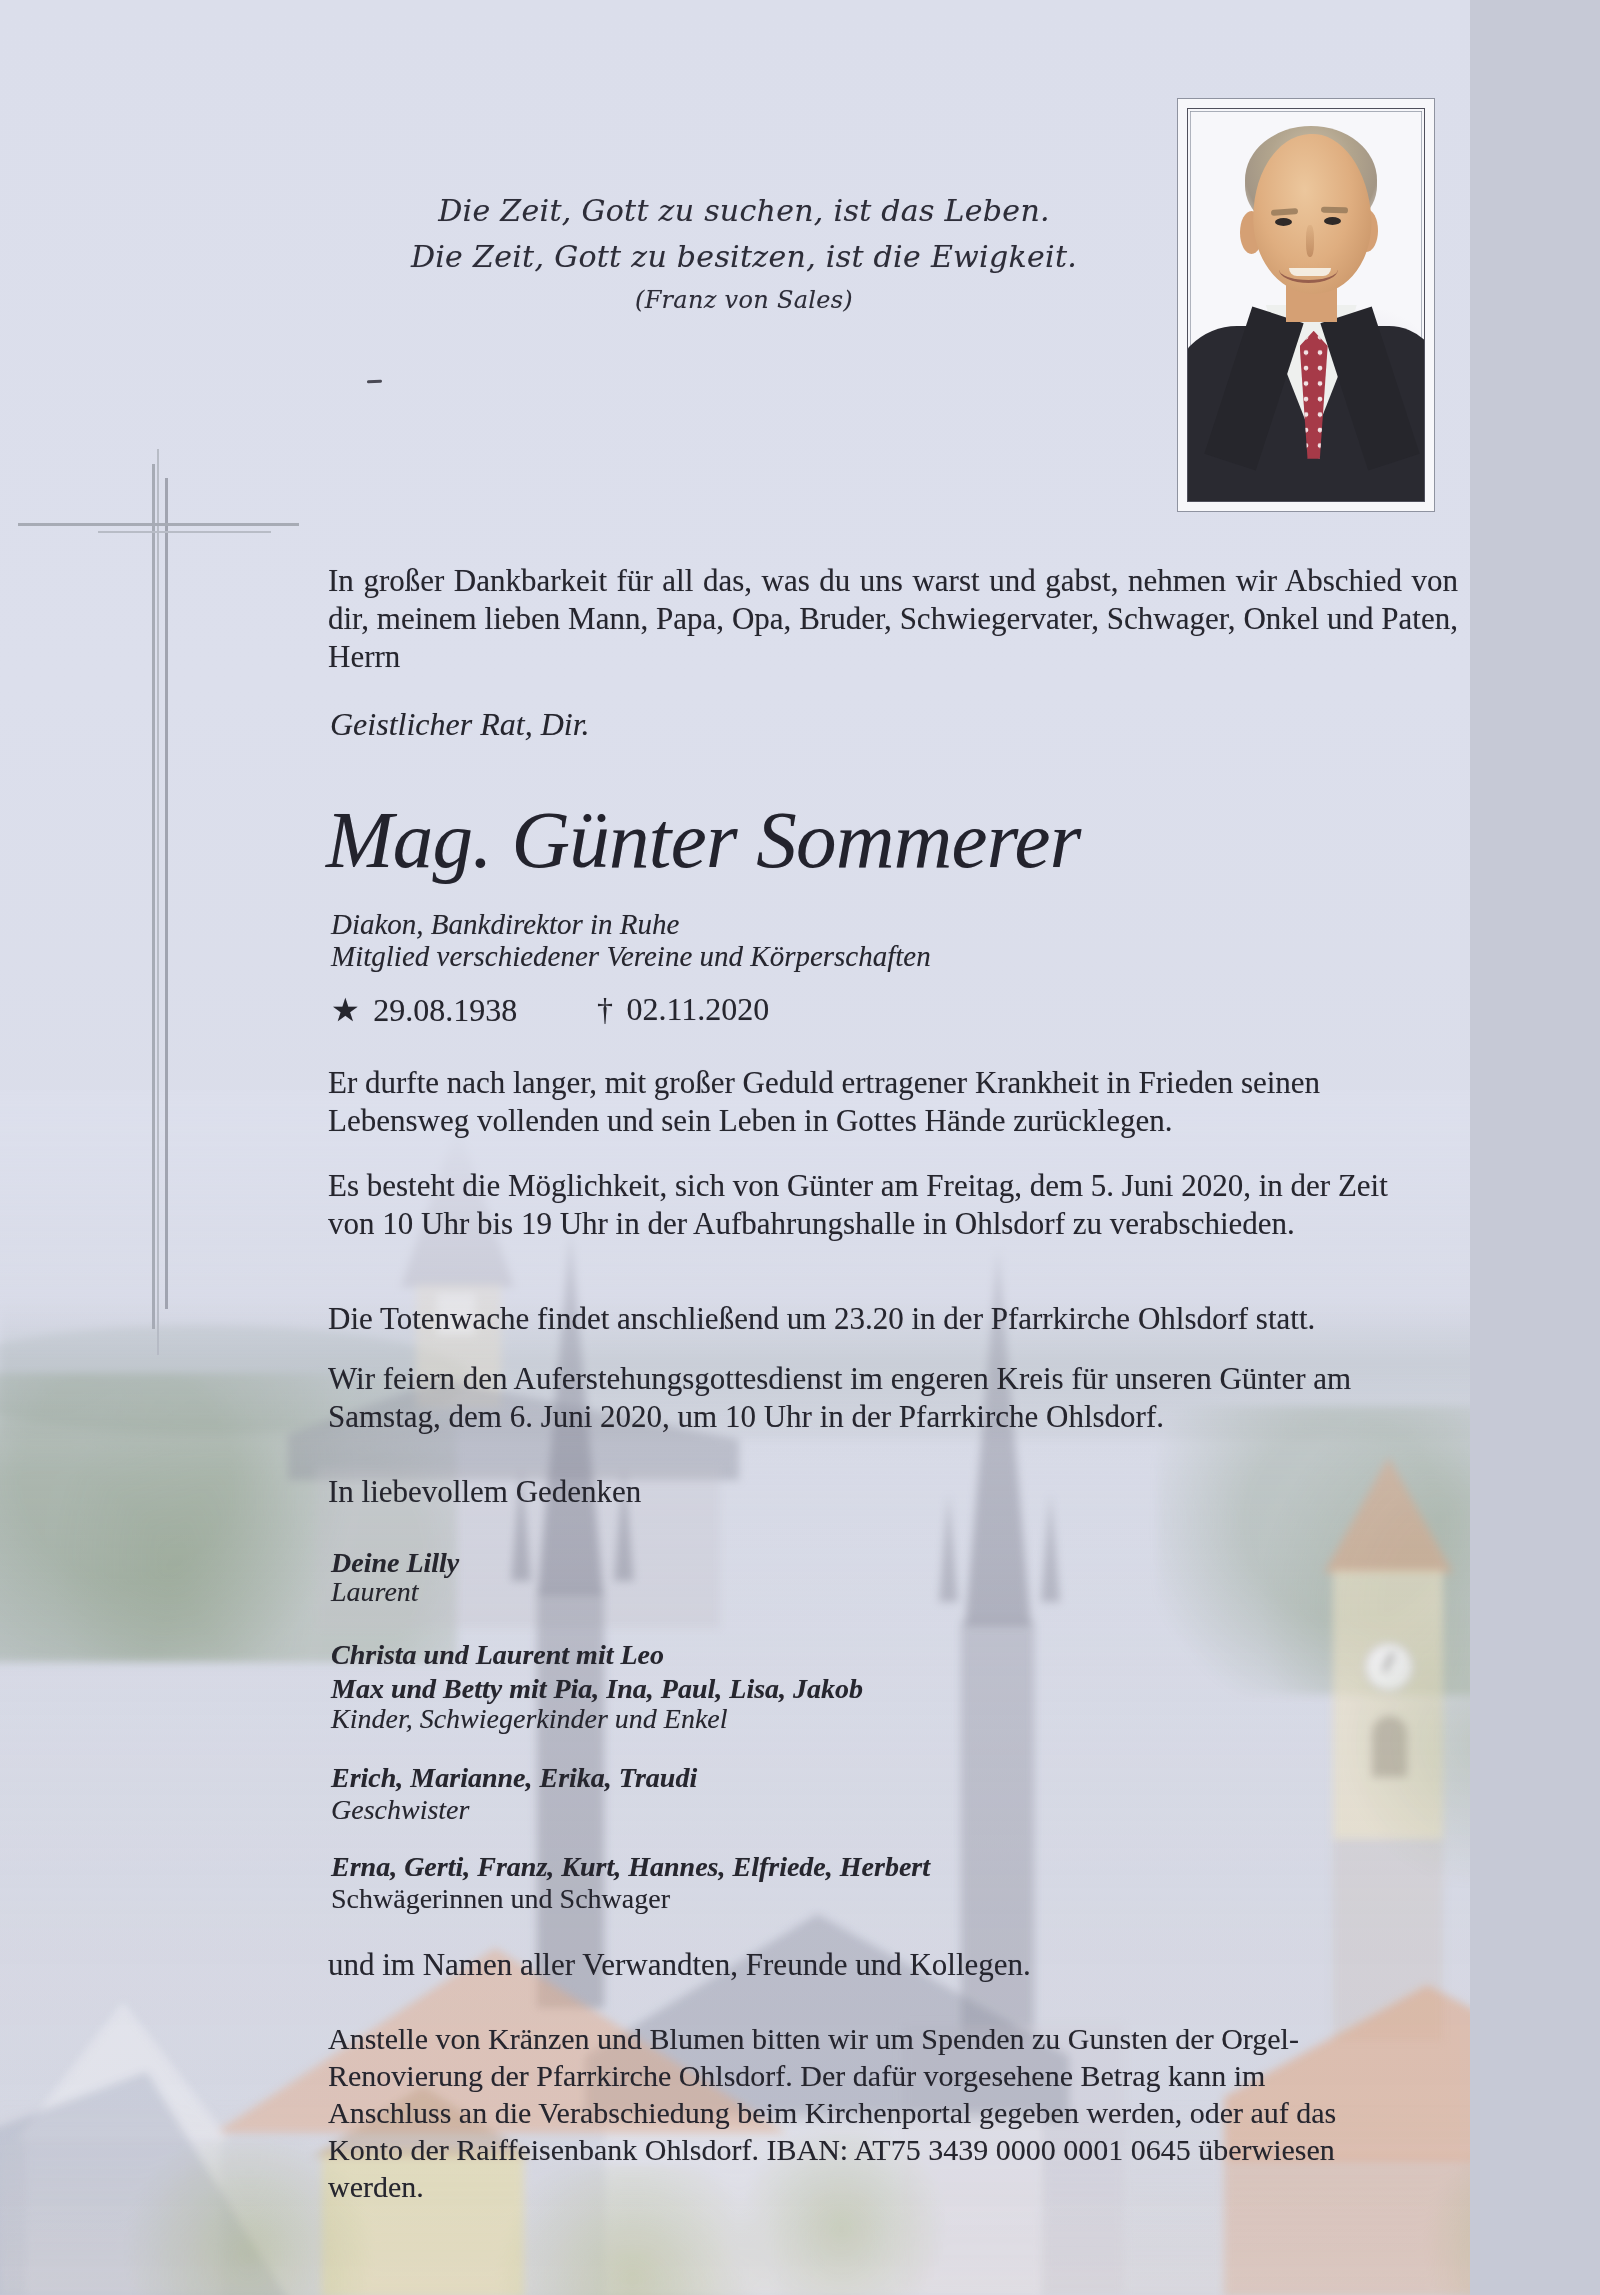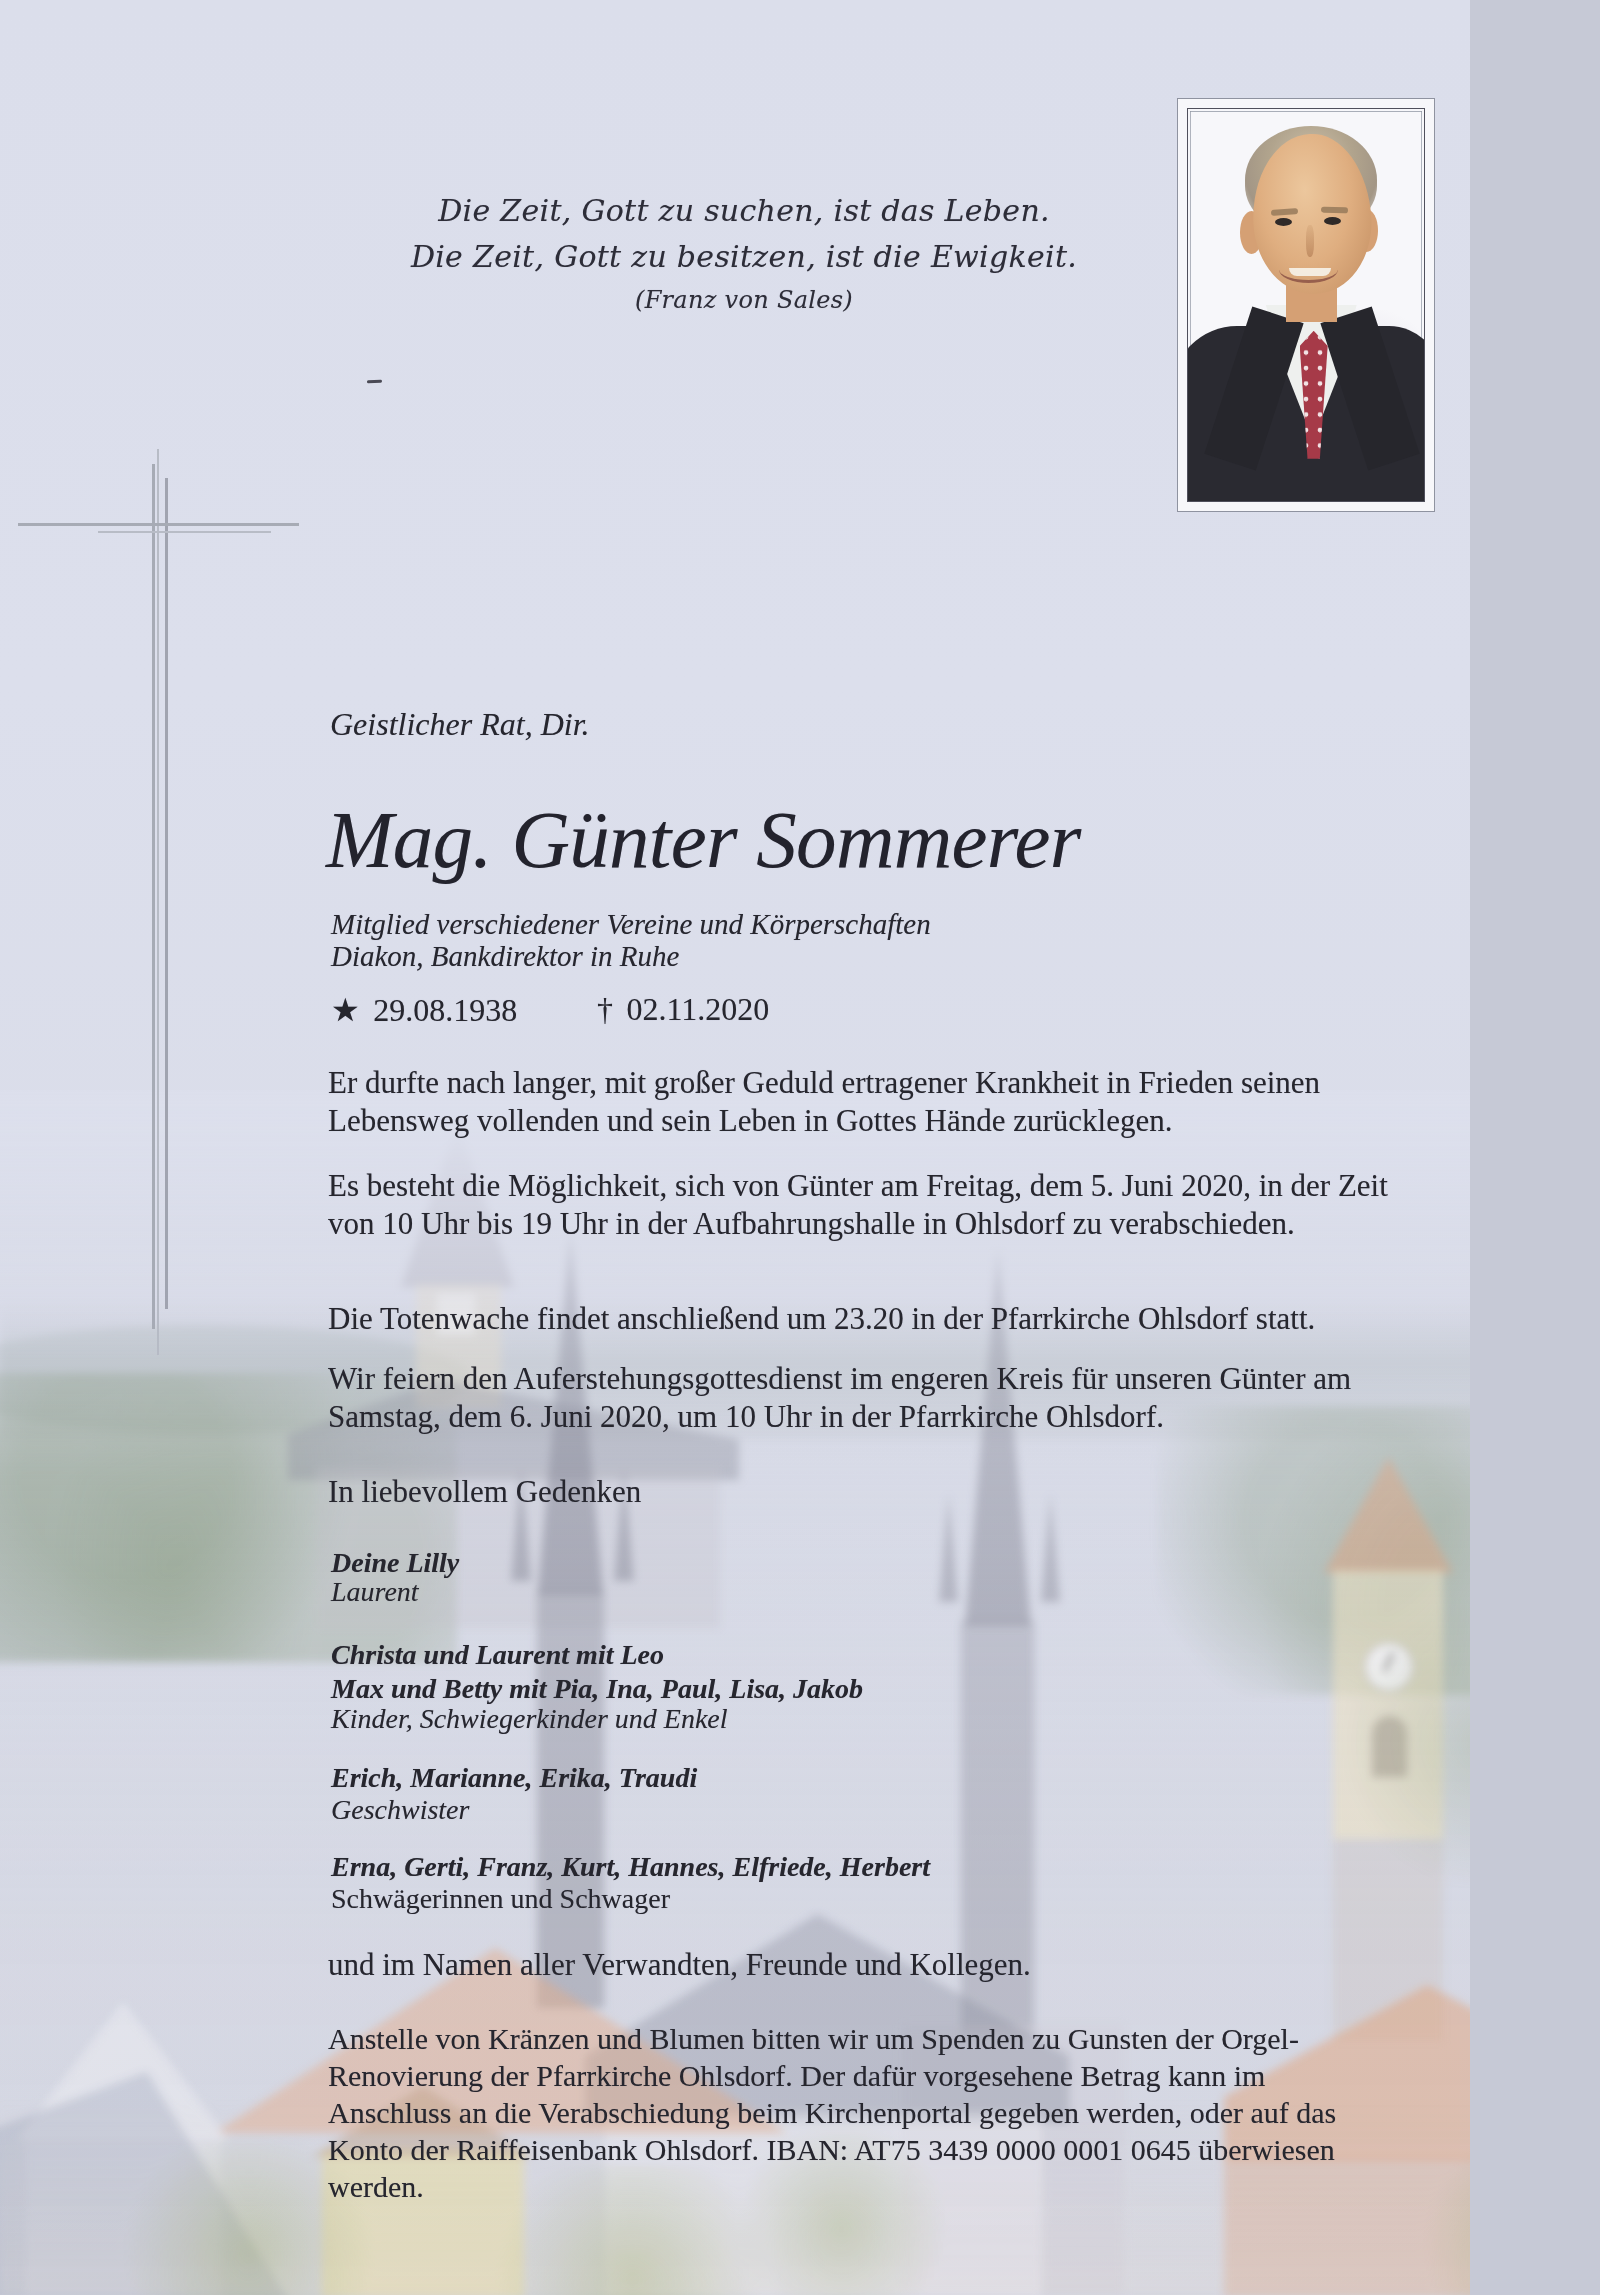--- a/index.html
+++ b/index.html
@@ -163,28 +163,29 @@
       <div class="p-brow-l"></div>
       <div class="p-brow-r"></div>
       <div class="p-eye-l"></div>
       <div class="p-eye-r"></div>
       <div class="p-nose"></div>
       <div class="p-smile"></div>
       <div class="p-teeth"></div>
     </div>
   </div>
 
+  <div class="txt body-text justify" style="left:328px;top:562px;width:1130px;">In großer Dankbarkeit für all das, was du uns warst und gabst, nehmen wir Abschied von dir, meinem lieben Mann, Papa, Opa, Bruder, Schwiegervater, Schwager, Onkel und Paten, Herrn</div>
 
   <div class="txt pre-title" style="left:330px;top:706px;">Geistlicher Rat, Dir.</div>
 
   <div class="txt deceased" style="left:326px;top:799px;">Mag. Günter Sommerer</div>
 
   <div class="txt roles" style="left:331px;top:908px;">
+    <div>Diakon, Bankdirektor in Ruhe</div>
     <div>Mitglied verschiedener Vereine und Körperschaften</div>
-    <div>Diakon, Bankdirektor in Ruhe</div>
   </div>
 
   <div class="txt dates" style="left:331px;top:983px;">
     <span class="sym">★</span><span>29.08.1938</span>
   </div>
   <div class="txt dates" style="left:597px;top:983px;">
     <span class="sym">†</span><span>02.11.2020</span>
   </div>
 
   <div class="txt body-text" style="left:328px;top:1064px;width:1050px;">Er durfte nach langer, mit großer Geduld ertragener Krankheit in Frieden seinen Lebensweg vollenden und sein Leben in Gottes Hände zurücklegen.</div>

